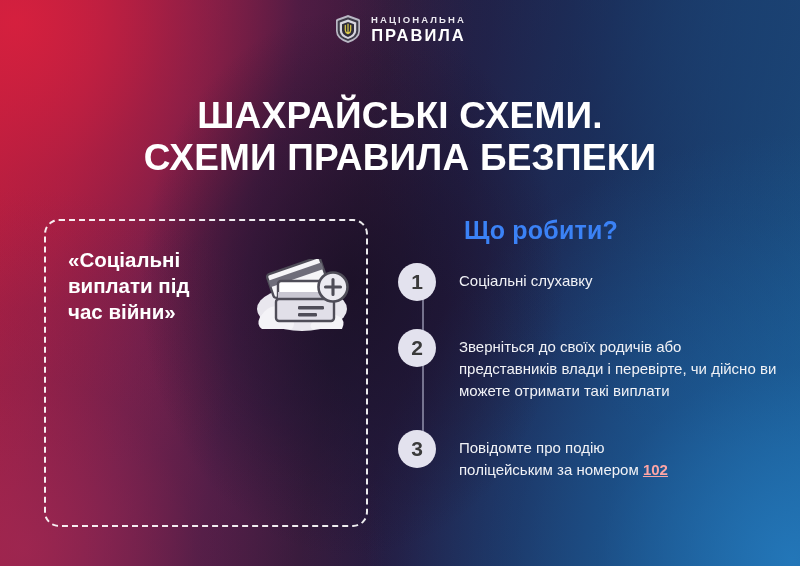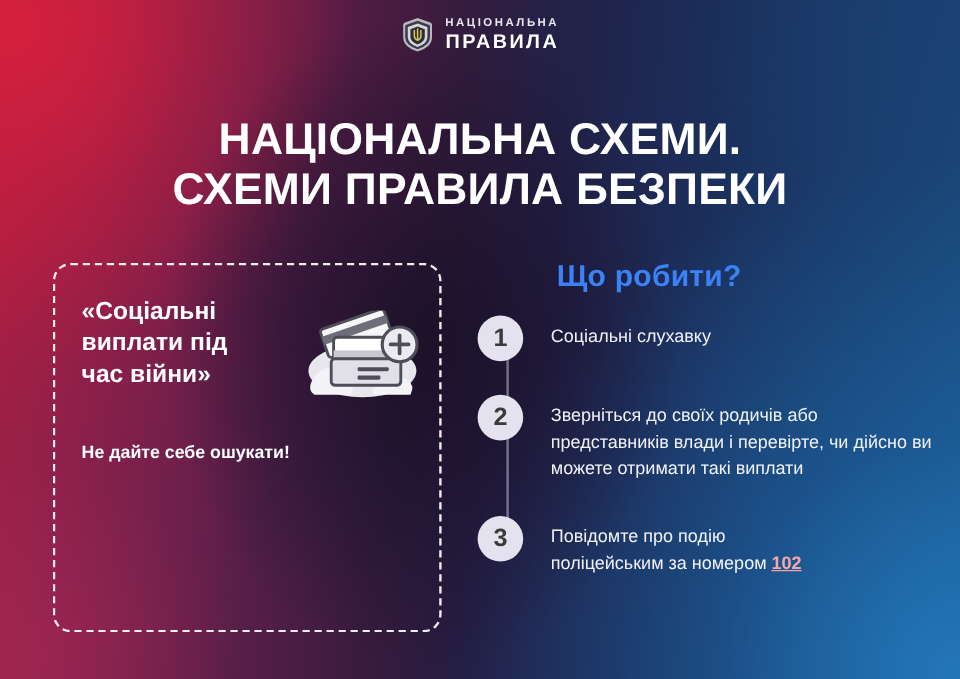--- a/index.html
+++ b/index.html
@@ -71,21 +71,21 @@
     display: flex;
     justify-content: center;
     align-items: center;
     gap: 9px;
     z-index: 6;
   }
   .logo-badge { width: 28px; height: 30px; display: block; }
   .logo-words {
     display: flex;
     flex-direction: column;
-    align-items: flex-end;
+    align-items: center;
     line-height: 1;
   }
   .logo-top {
     color: #e9e7ee;
     font-size: 9.5px;
     font-weight: bold;
     letter-spacing: 2.1px;
   }
   .logo-bottom {
     color: #ffffff;
@@ -226,21 +226,21 @@
       <path d="M14 8.1 L20 10.3 L20 16.6 Q20 20.8 14 23 Q8 20.8 8 16.6 L8 10.3 Z" fill="#2f2c3a"></path>
       <path d="M14 10.2 L14 19.6 M11.3 11.4 L11.3 16.2 Q11.3 18.4 14 19.6 M16.7 11.4 L16.7 16.2 Q16.7 18.4 14 19.6" stroke="#d9c84a" stroke-width="1.25" fill="none" stroke-linecap="round"></path>
     </svg>
     <span class="logo-words">
       <span class="logo-top">НАЦІОНАЛЬНА</span>
       <span class="logo-bottom">ПРАВИЛА</span>
     </span>
   </div>
 
   <h1 class="title">
-    <span class="title-line">НАЦІОНАЛЬНА СХЕМИ.</span>
+    <span class="title-line">ШАХРАЙСЬКІ СХЕМИ.</span>
     <span class="title-line">СХЕМИ ПРАВИЛА БЕЗПЕКИ</span>
   </h1>
 
   <section class="scheme-card">
     <div class="card-head-row">
       <div class="card-title">«Соціальні
 виплати під
 час війни»</div>
       <svg class="card-icon" width="96" height="74" viewBox="0 0 96 74">
         <ellipse cx="48" cy="50" rx="45" ry="22" fill="#e9e7ee"></ellipse>
@@ -252,21 +252,20 @@
         </g>
         <rect x="24" y="22" width="54" height="26" rx="3" fill="#ffffff" stroke="#4f4d58" stroke-width="2.4"></rect>
         <rect x="24" y="33" width="54" height="7.5" fill="#c9c7d2"></rect>
         <rect x="22" y="40" width="58" height="22" rx="3" fill="#e1dfe8" stroke="#4f4d58" stroke-width="2.4"></rect>
         <rect x="44" y="47" width="26" height="3.4" rx="1.2" fill="#4f4d58"></rect>
         <rect x="44" y="54" width="19" height="3.4" rx="1.2" fill="#4f4d58"></rect>
         <circle cx="79" cy="28" r="14.5" fill="#eceaf1" stroke="#4f4d58" stroke-width="2.6"></circle>
         <path d="M79 20.5 L79 35.5 M71.5 28 L86.5 28" stroke="#4f4d58" stroke-width="3.1" stroke-linecap="round"></path>
       </svg>
     </div>
-    <p class="card-warn">Не дайте себе ошукати!</p>
   </section>
 
   <section class="steps-col">
     <h2 class="steps-heading">Що робити?</h2>
     <div class="steps-wrap">
       <div class="steps-rail"></div>
 
       <div class="step">
         <div class="step-num">1</div>
         <div class="step-text">Соціальні слухавку</div>

